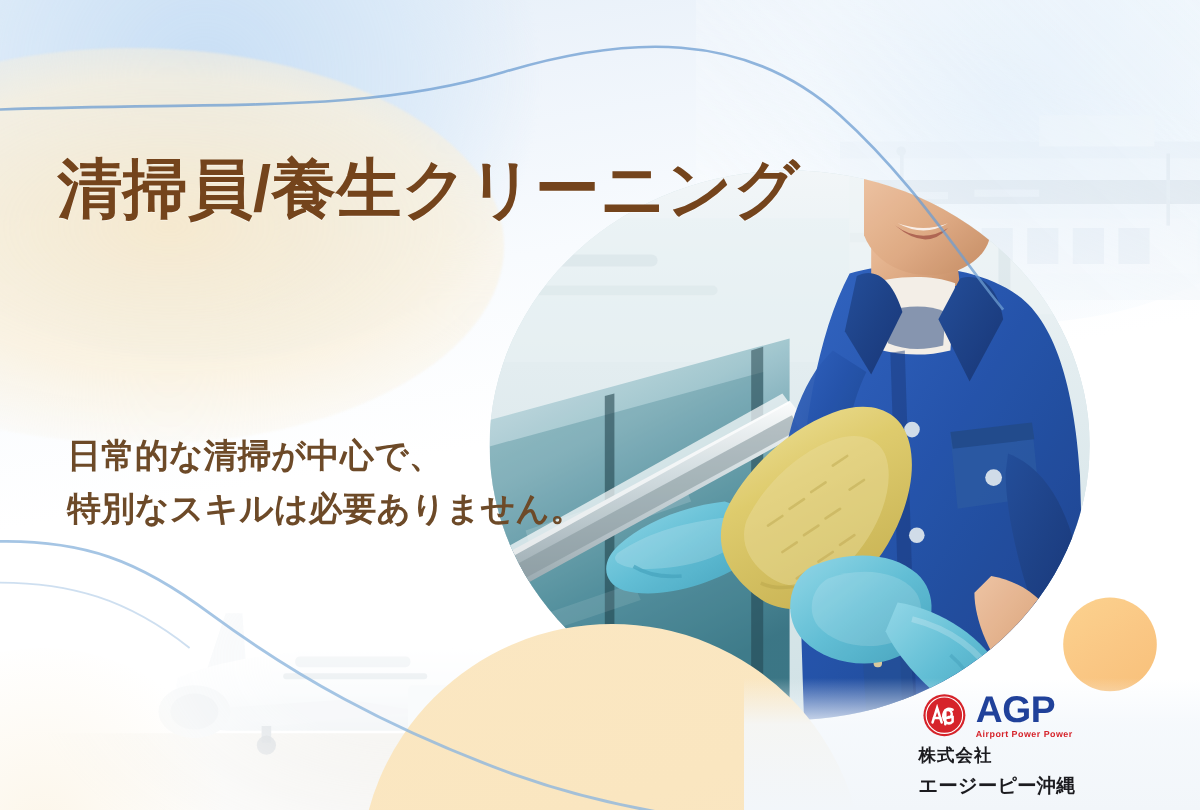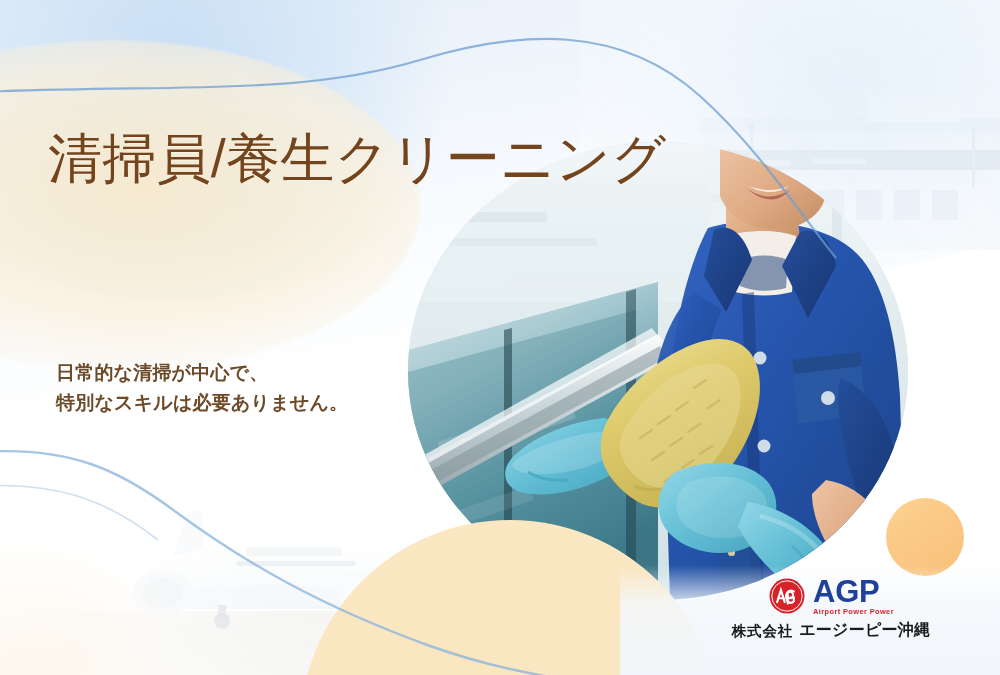--- a/index.html
+++ b/index.html
@@ -96,38 +96,38 @@
     border-radius:26px;
     background:#6d9fd4;
     color:#ffffff;
     font-size:25px;font-weight:700;letter-spacing:.10em;
     box-shadow:0 1px 2px rgba(90,130,175,.25);
   }
 
   .headline{
     position:absolute;left:48px;top:128px;
     margin:0;
-    font-size:54px;line-height:1.12;font-weight:400;
+    font-size:54px;line-height:1.12;font-weight:700;
     color:#74441c;
     letter-spacing:.005em;
     white-space:nowrap;
     text-shadow:0 1px 0 rgba(255,255,255,.45);
   }
 
   .subhead{
     position:absolute;left:56px;top:243px;margin:0;
     font-size:31px;line-height:1.42;font-weight:600;
     color:#8a6138;
     letter-spacing:.02em;
   }
   .subhead span{display:block;}
 
   .bodytext{
     position:absolute;left:56px;top:358px;margin:0;
-    font-size:19px;line-height:1.56;font-weight:600;
+    font-size:28px;line-height:1.56;font-weight:600;
     color:#6d4a28;
     letter-spacing:.01em;
   }
   .bodytext span{display:block;}
 
   
   .photo-main{
     position:absolute;left:408px;top:142px;width:500px;height:458px;
     border-radius:50% 50% 50% 50% / 50% 50% 50% 50%;
     overflow:hidden;
@@ -145,22 +145,22 @@
   .logo-word{display:flex;flex-direction:column;align-items:flex-start;line-height:1;}
   .logo-agp{
     font-size:31px;font-weight:800;color:#20419a;letter-spacing:-.01em;
     font-family:"Liberation Sans","DejaVu Sans",sans-serif;
   }
   .logo-tagline{
     font-size:7.4px;font-weight:700;color:#d6232a;letter-spacing:.055em;
     margin-top:1px;
   }
   .logo-company{
-    display:flex;align-items:flex-end;gap:6px;
-    color:#1b1b1f;font-weight:800;white-space:nowrap;margin-top:3px;
+    display:flex;align-items:flex-start;gap:6px;
+    color:#1b1b1f;font-weight:800;white-space:nowrap;margin-top:3px;flex-direction:column;
   }
   .company-prefix{font-size:14.5px;letter-spacing:.06em;}
   .company-name{font-size:16px;letter-spacing:.015em;}
 </style>
 </head>
 <body>
 
 <div class="banner">
 
   <div class="bg-base"></div>

